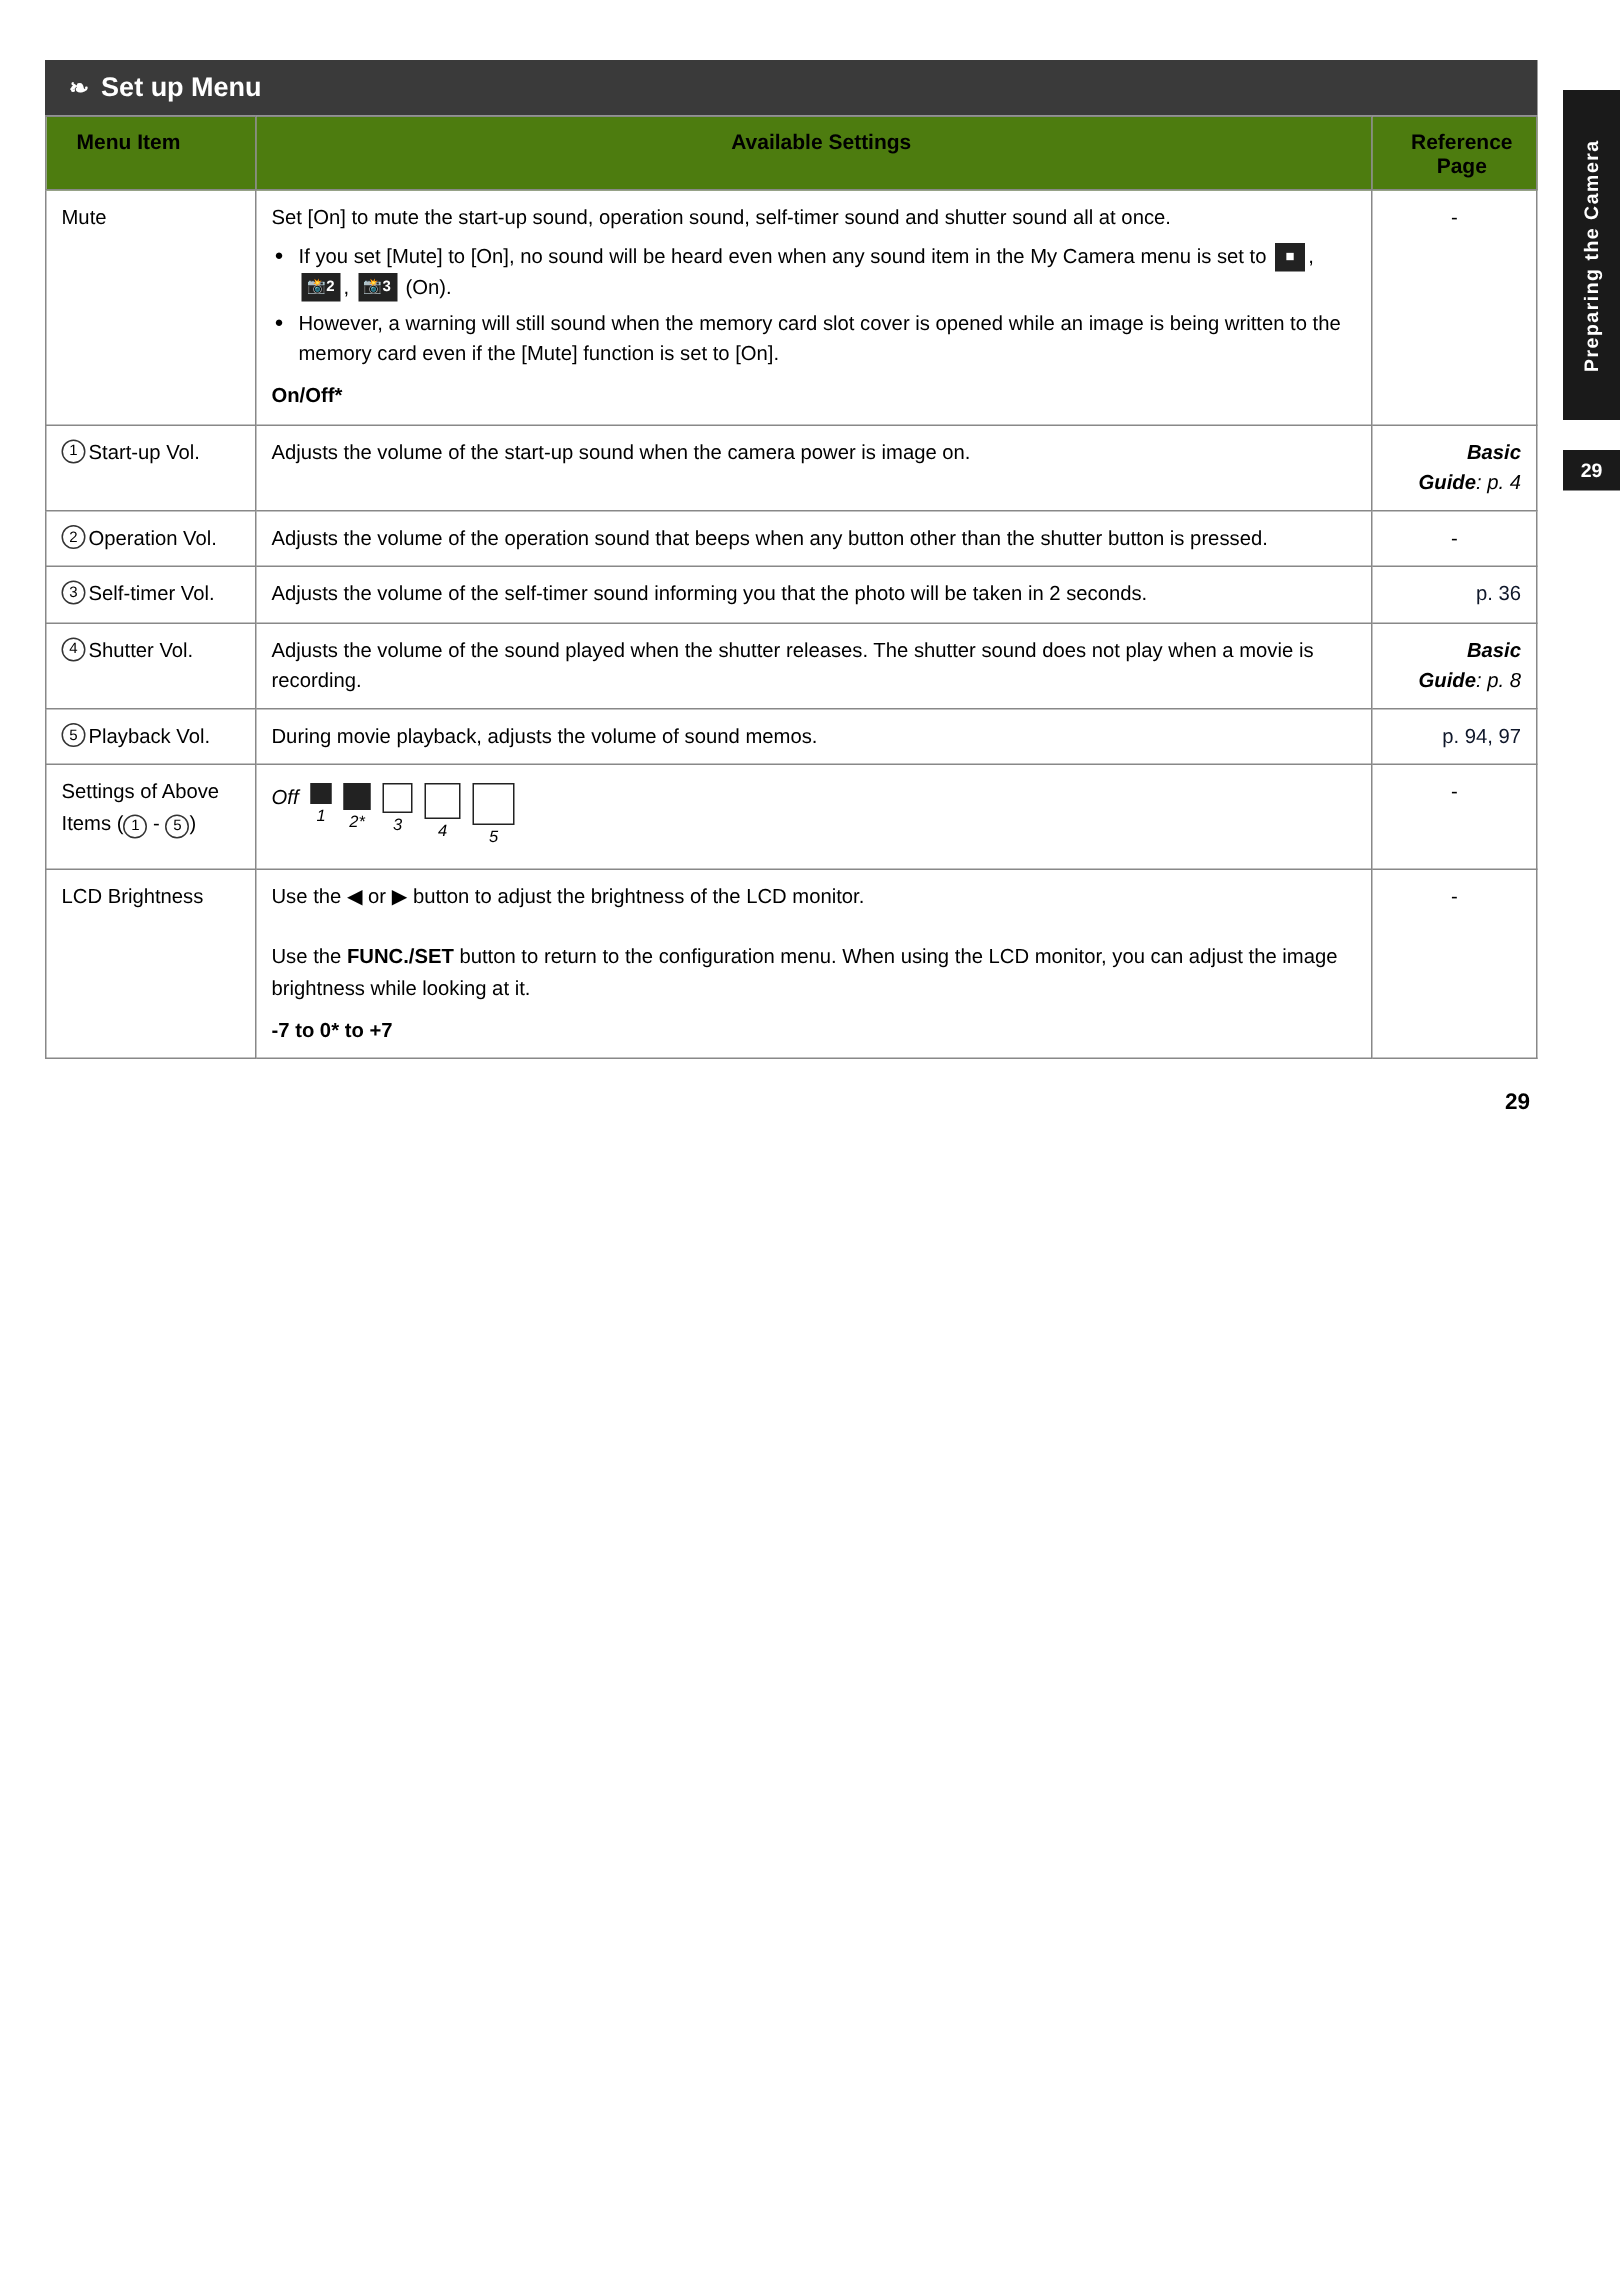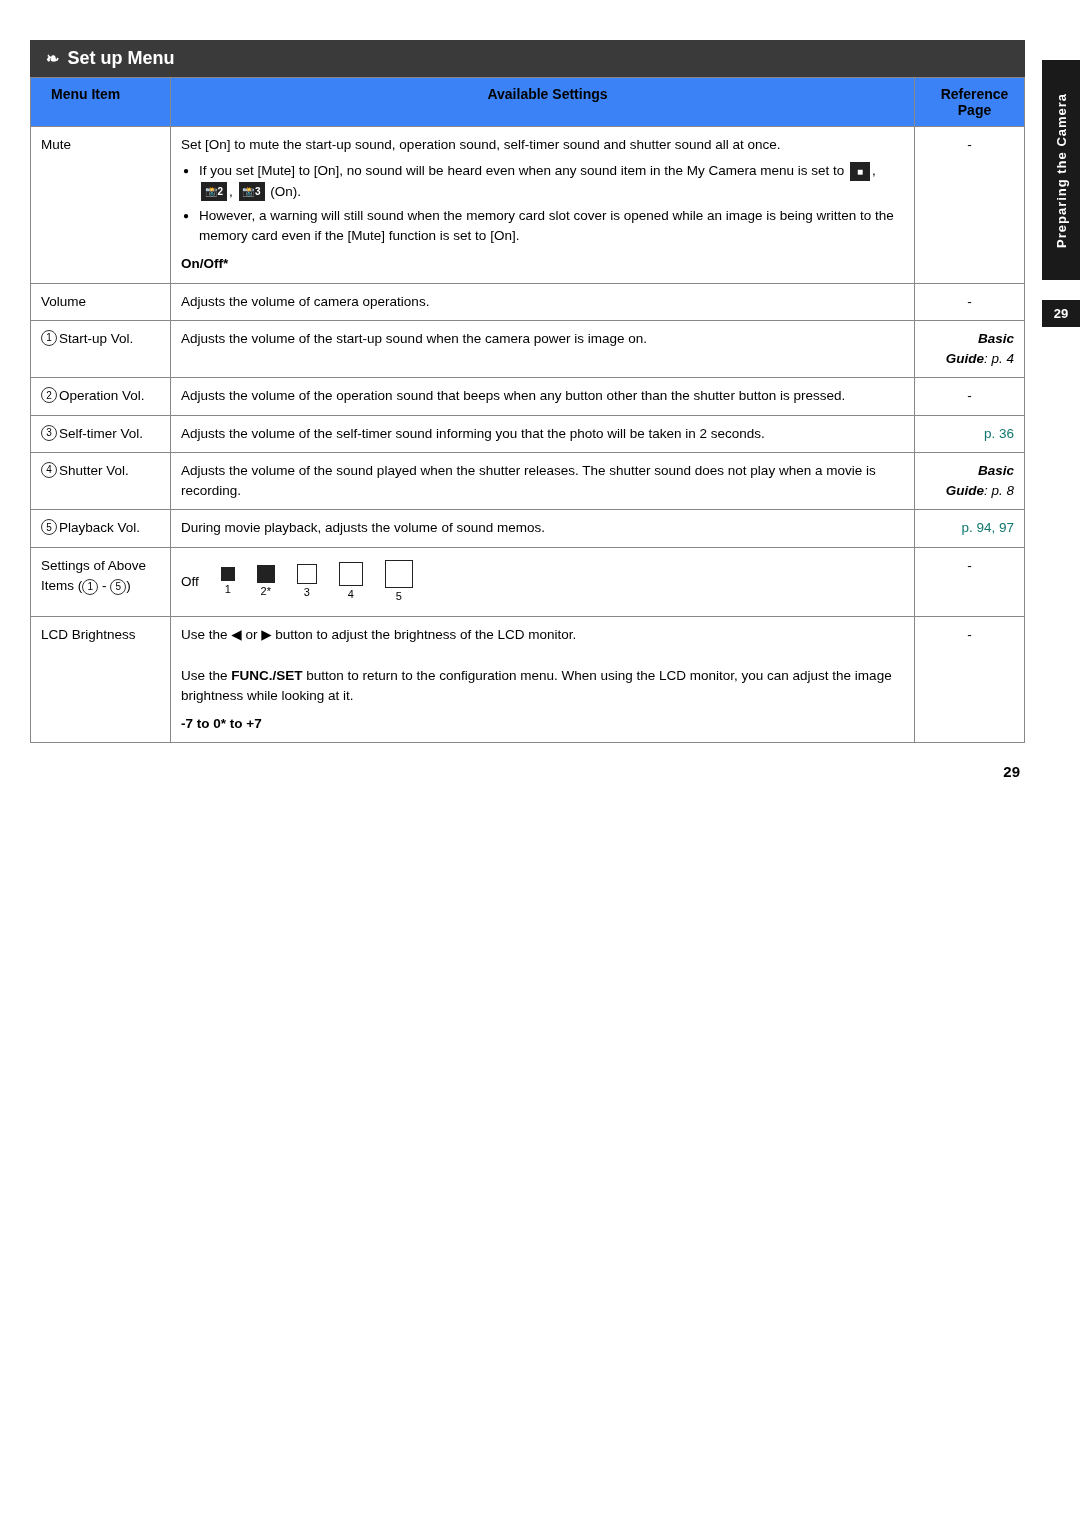--- a/index.html
+++ b/index.html
@@ -87,37 +87,37 @@
     .main-table th, .main-table td {
       border: 1px solid #888;
       padding: 8px 10px;
       vertical-align: top;
     }
 
     .main-table thead th {
       font-weight: bold;
       font-size: 14px;
       text-align: center;
-      background: #3b82f6;
+      background: #4d7c0f;
       padding-left: 20px;
     }
 
     .main-table thead th.left-header {
       text-align: left;
     }
 
     .col-menu { width: 140px; }
     .col-settings { width: auto; }
     .col-ref { width: 110px; text-align: right; }
 
     .sub-item {
       padding-left: 10px;
       font-size: 13.5px;
     }
-    .blue-text { color: #0f766e; }
+    .blue-text { color: #0f172a; }
 
     .bullet-list {
       list-style: none;
       padding: 0;
       margin: 6px 0 0 0;
     }
     .bullet-list li {
       padding-left: 18px;
       position: relative;
       margin-bottom: 4px;
@@ -244,27 +244,20 @@
               </li>
               <li>
                 However, a warning will still sound when the memory card slot cover is opened while an image is being written to the memory card even if the [Mute] function is set to [On].
               </li>
             </ul>
             <span class="on-off-bold"><strong>On/Off*</strong></span>
           </td>
           <td class="col-ref ref-dash">-</td>
         </tr>
 
-        <tr>
-          <td class="col-menu">Volume</td>
-          <td class="col-settings">
-            Adjusts the volume of camera operations.
-          </td>
-          <td class="col-ref ref-dash">-</td>
-        </tr>
 
         <tr>
           <td class="col-menu sub-item">
             <div class="numbered-item">
               <span class="num-circle">1</span>
               <span>Start-up Vol.</span>
             </div>
           </td>
           <td class="col-settings">
             Adjusts the volume of the start-up sound when the camera power is image on.
@@ -329,21 +322,21 @@
         </tr>
 
         <tr>
           <td class="col-menu">
             Settings of Above Items
             (<span class="settings-circled">1</span>
             -
             <span class="settings-circled">5</span>)
           </td>
           <td class="col-settings">
-            <div style="display:flex; align-items: center; gap: 22px; padding: 4px 0;">
+            <div style="display:flex; align-items: flex-start; gap: 8px; padding: 4px 0; font-style: italic;">
               <span>Off</span>
 
               <div style="display:flex; flex-direction:column; align-items:center;">
                 <span style="display:inline-block; width:14px; height:14px; background:#222; border:1px solid #222;"></span>
                 <span style="font-size:11px;">1</span>
               </div>
 
               <div style="display:flex; flex-direction:column; align-items:center;">
                 <span style="display:inline-block; width:18px; height:18px; background:#222; border:1px solid #222;"></span>
                 <span style="font-size:11px;">2*</span>

